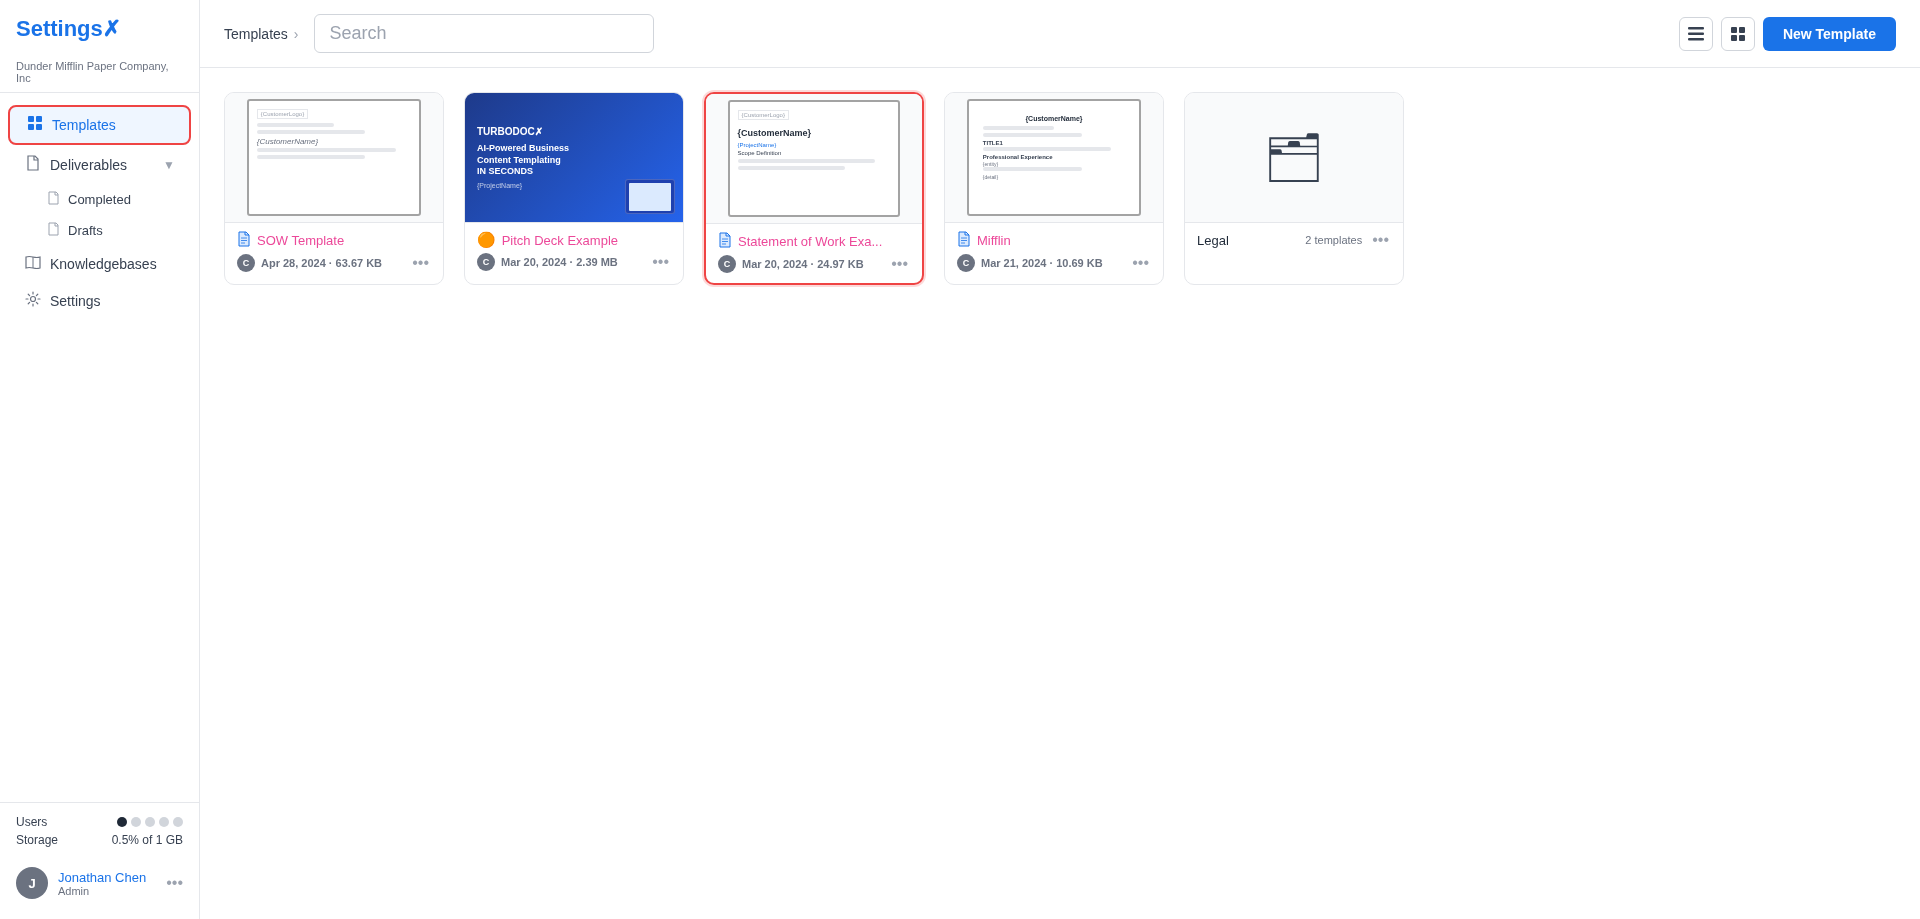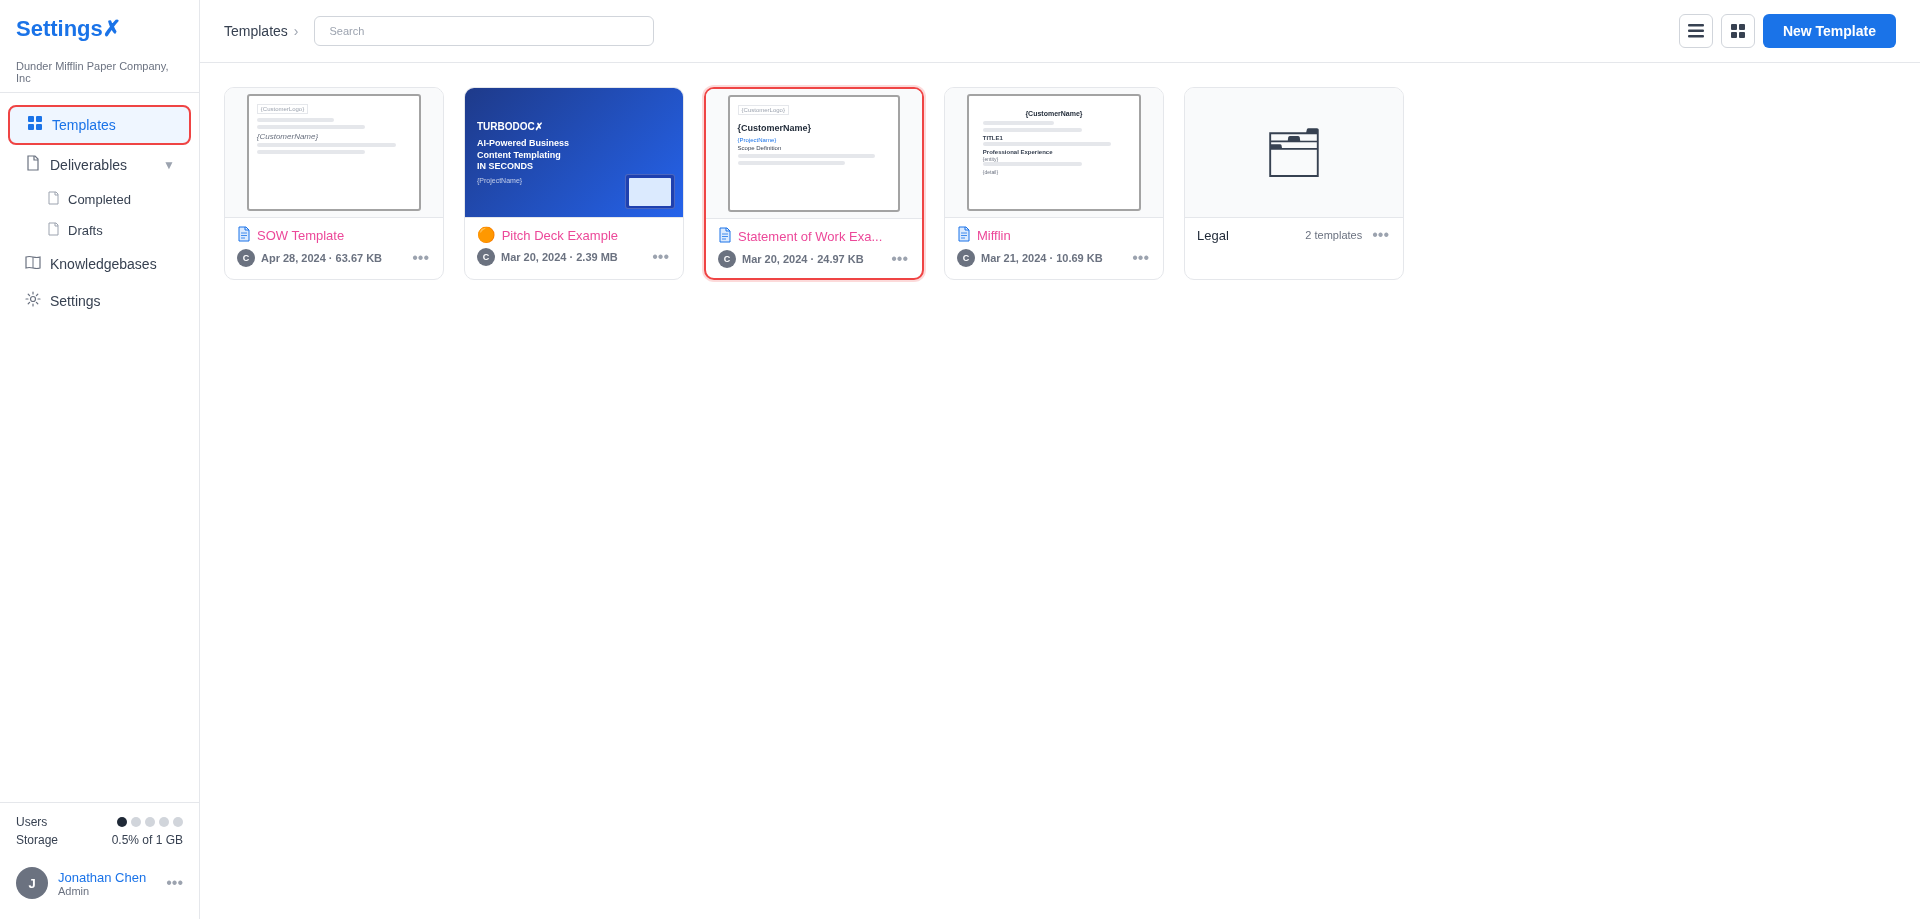--- a/index.html
+++ b/index.html
@@ -155,21 +155,21 @@
     .breadcrumb-sep { color: #9ca3af; }
     .search-bar {
       flex: 1;
       max-width: 340px;
     }
     .search-input {
       width: 100%;
       padding: 8px 14px;
       border: 1px solid #d1d5db;
       border-radius: 6px;
-      font-size: 11px;
+      font-size: 18px;
       color: #374151;
       outline: none;
     }
     .search-input::placeholder { color: #9ca3af; }
     .toolbar-right {
       margin-left: auto;
       display: flex;
       align-items: center;
       gap: 8px;
     }

